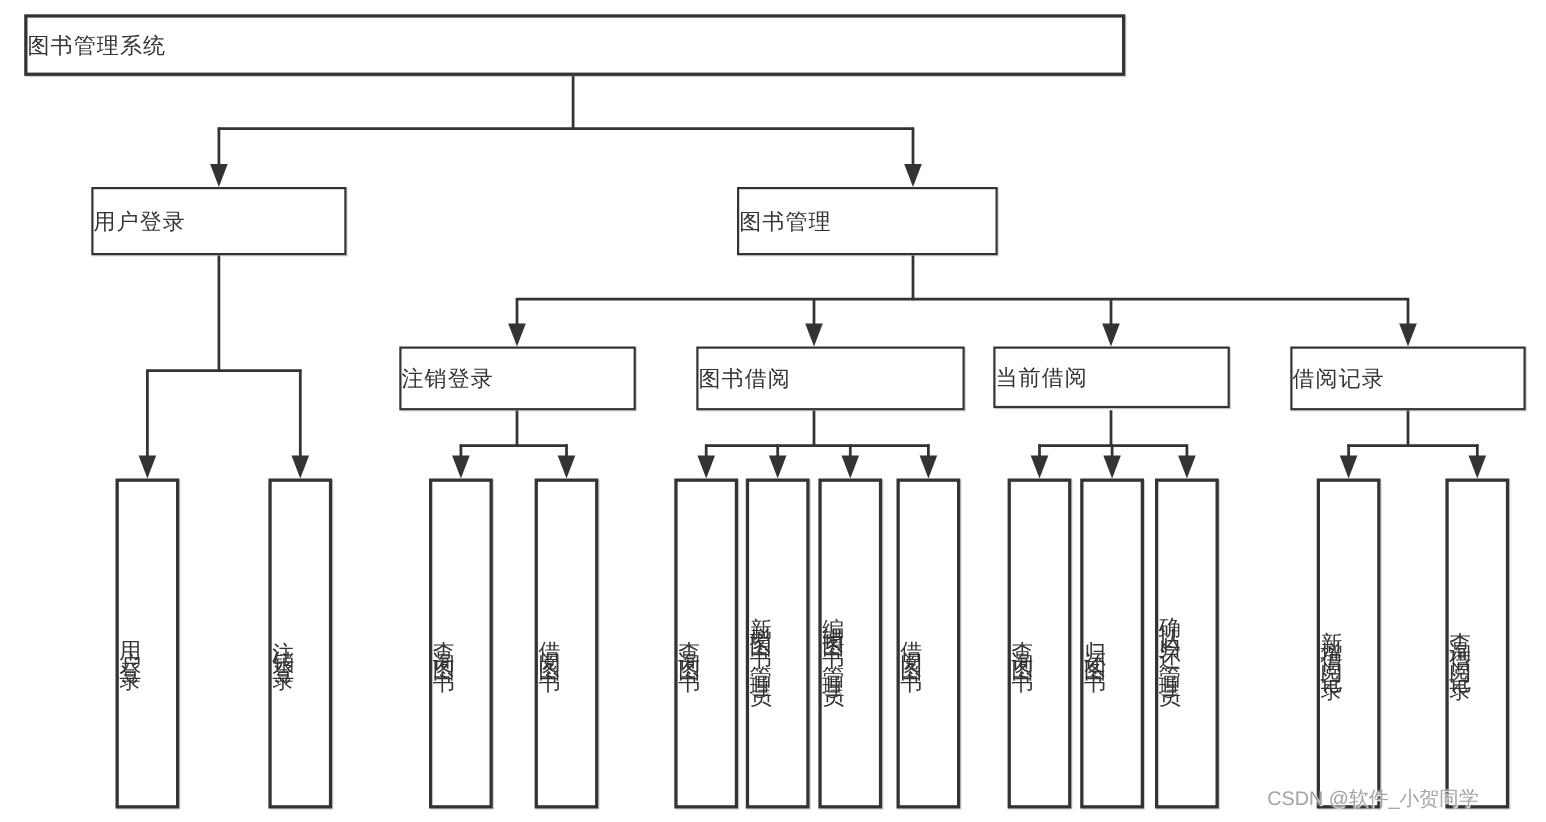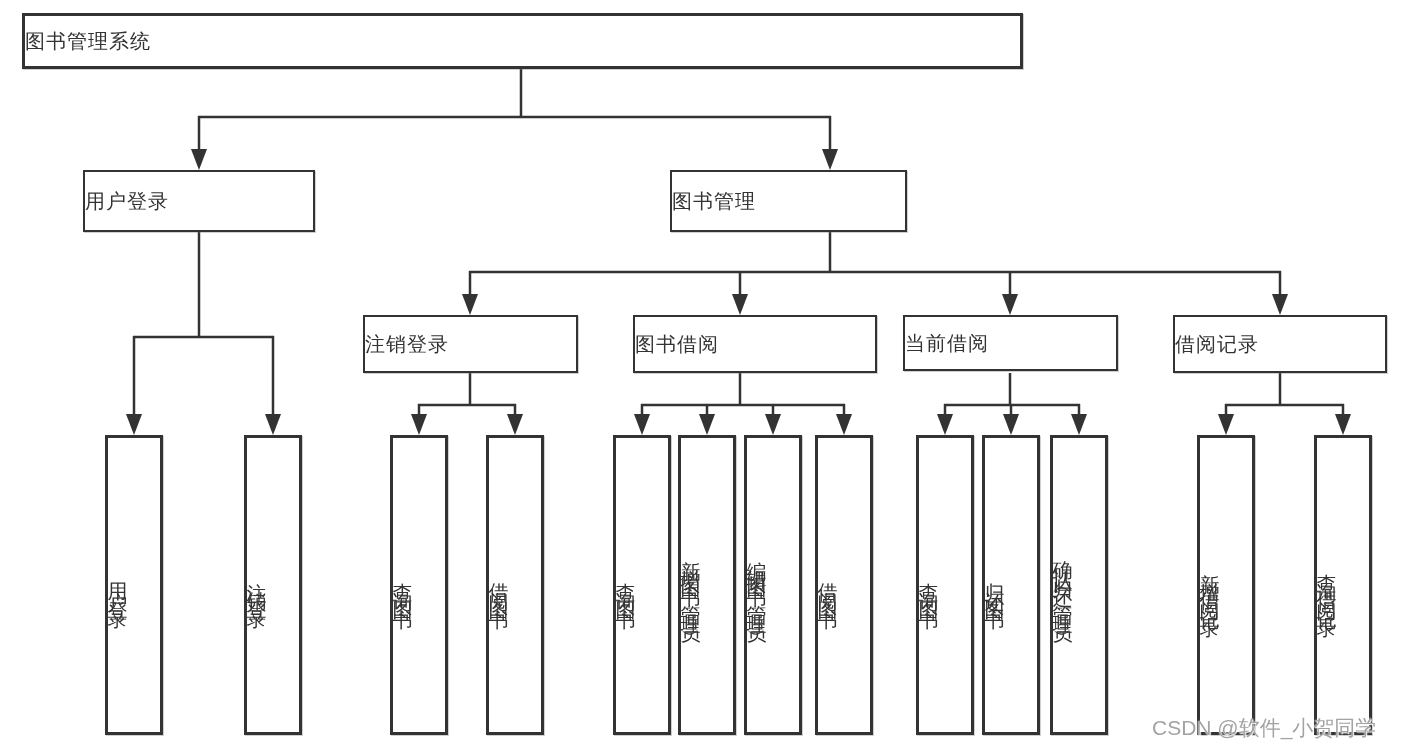--- a/index.html
+++ b/index.html
@@ -38,21 +38,21 @@
     text-orientation: mixed;
     letter-spacing: 9px;
     line-height: 1;
     white-space: nowrap;
   }
   .hlabel { white-space: nowrap; }
   #watermark {
     position: absolute;
     left: 1152px;
     top: 714px;
-    font-size: 21px;
+    font-size: 18px;
     color: #a3a3a3;
     text-shadow: 0 0 2px #ffffff, 1px 1px 1px #ffffff;
     white-space: nowrap;
     z-index: 3;
   }
   line { stroke: #333333; stroke-width: 2.5; }
   polygon { fill: #333333; }
 </style>
 </head>
 <body>

